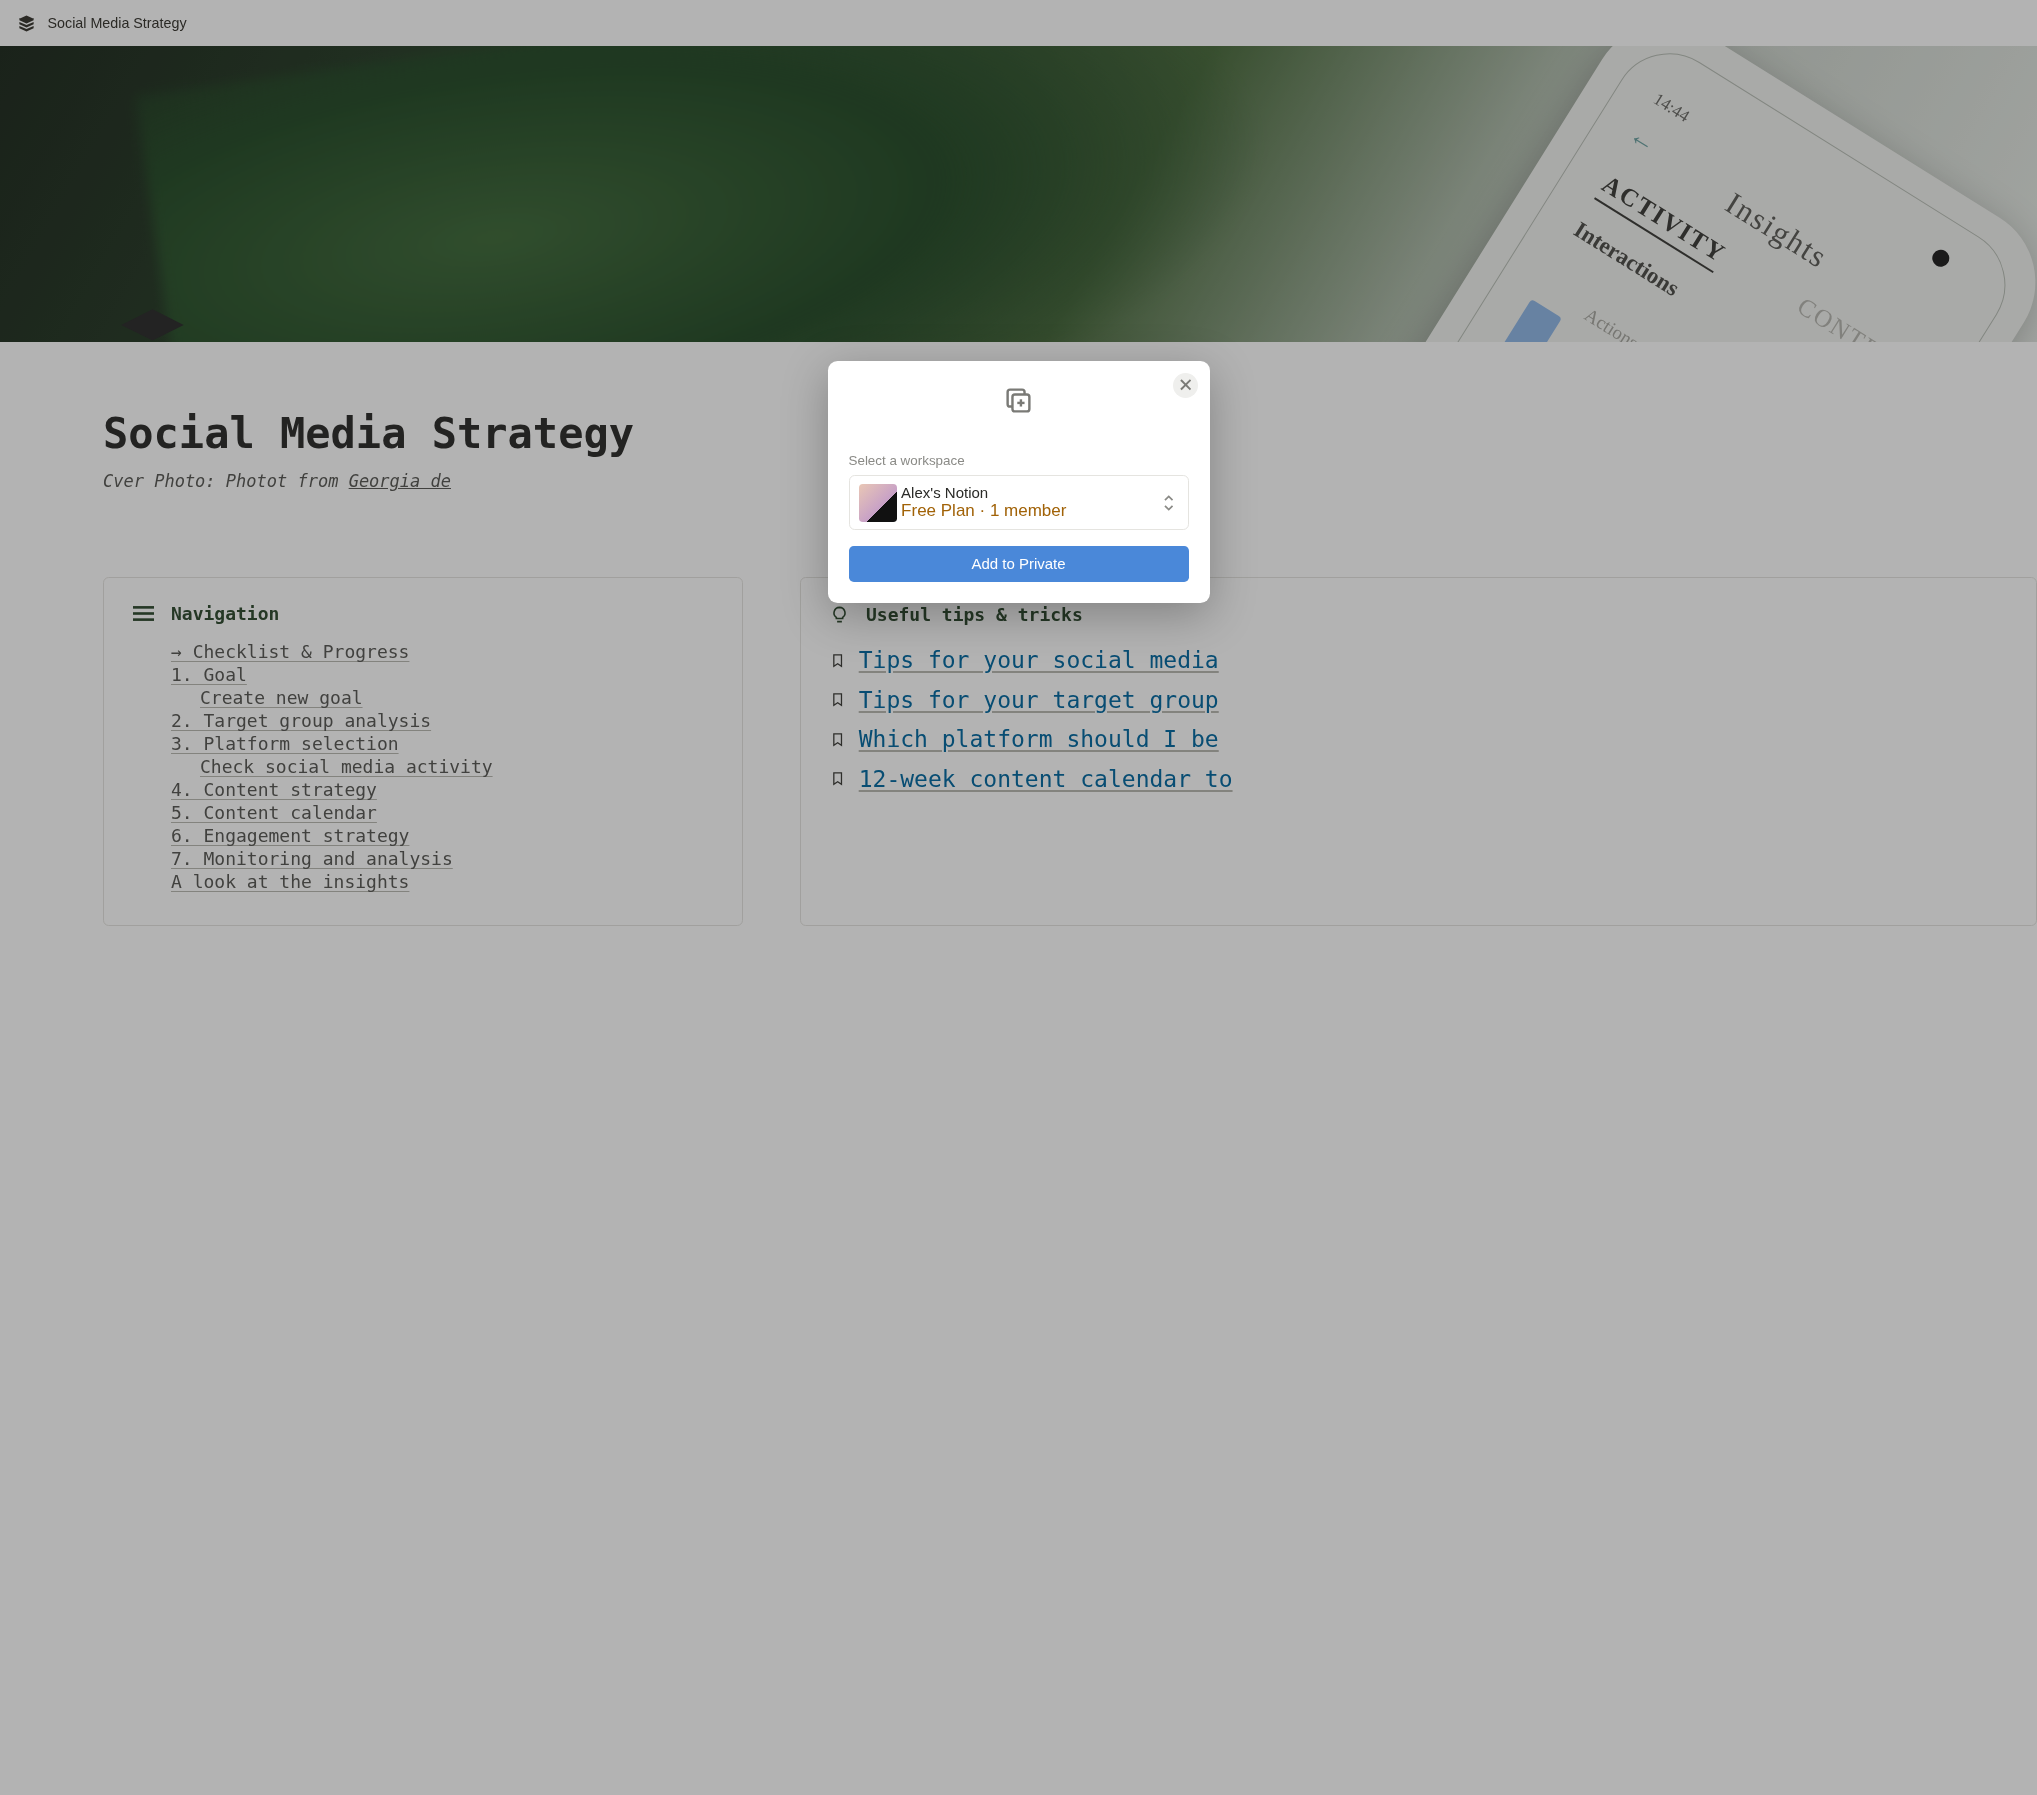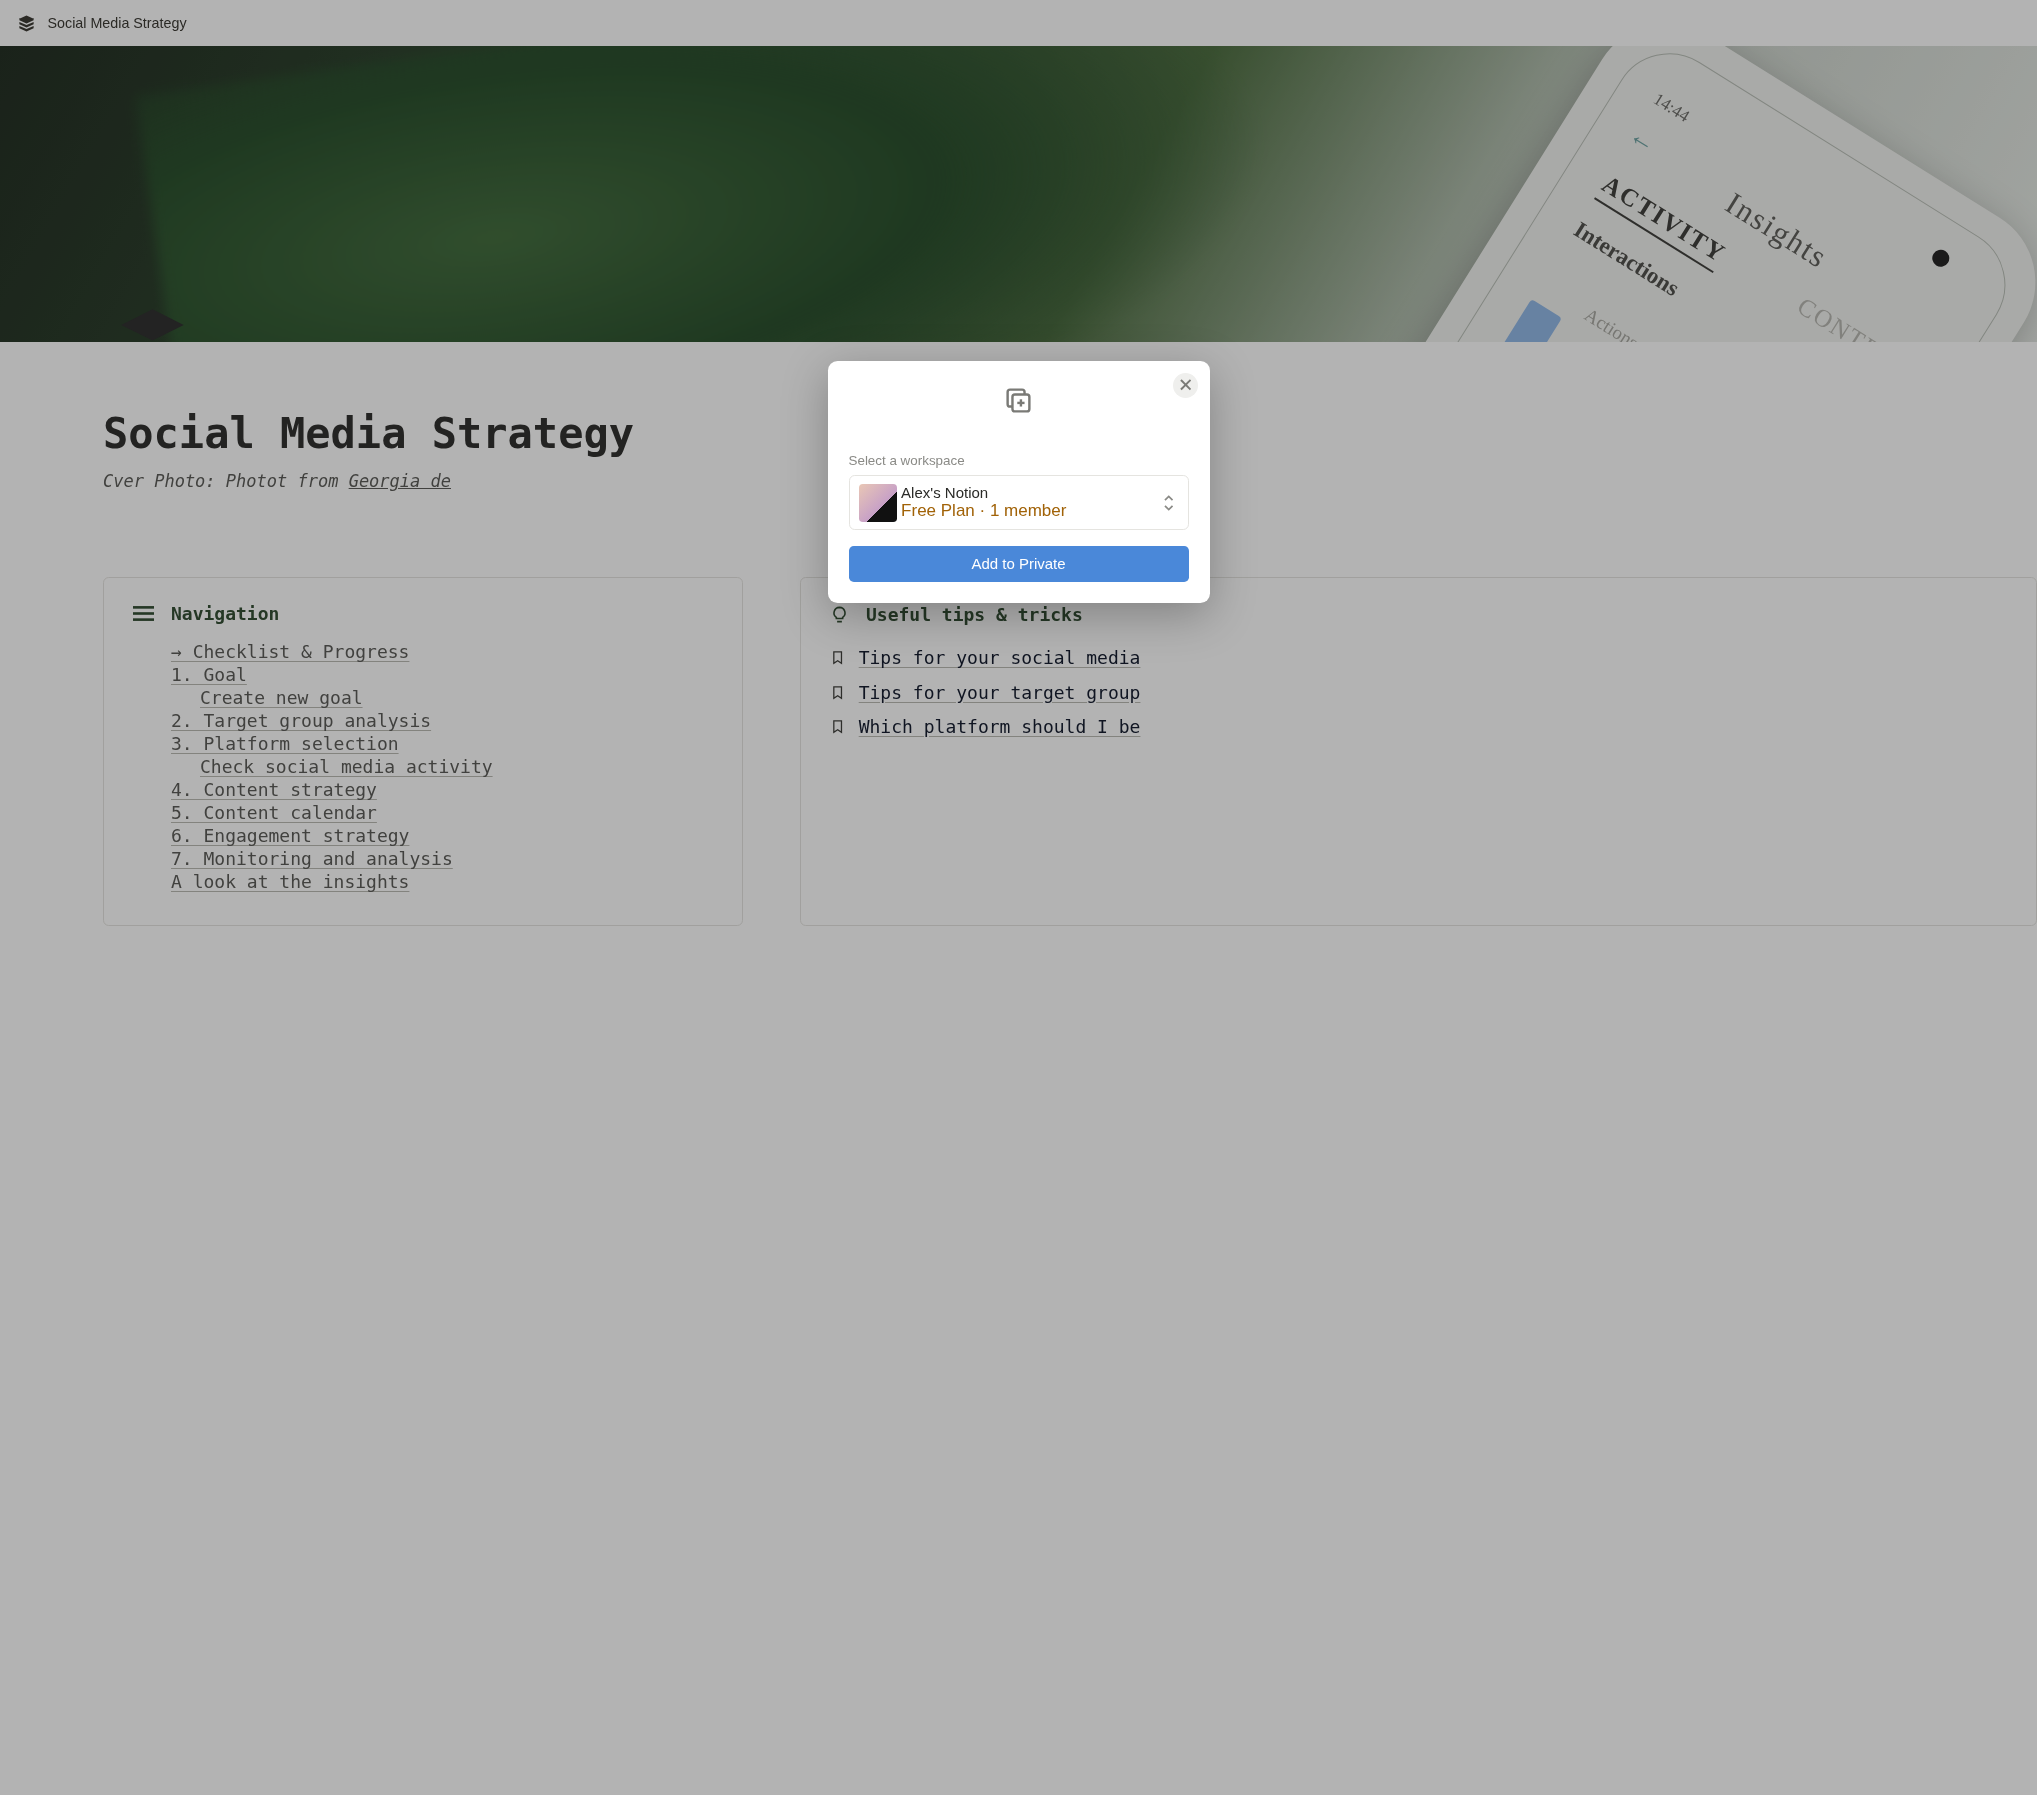--- a/index.html
+++ b/index.html
@@ -38,21 +38,21 @@
   .col-right { flex:1; min-width:344px; }
 
   .block-header{ display:flex; align-items:center; gap:17px; font-weight:700; font-size:18px; color:#2e4a2f;text-align:right; }
   .hamburger-icon{ width:21px; height:17px; color:#2e4a2f; }
   .lightbulb-icon{ width:19px; height:23px; color:#2e4a2f; }
 
   .nav-list{ margin-top:17px; padding-left:38px; display:flex; flex-direction:column; gap:2px; font-size:18px; color:#585854; }
   .nav-item{ text-decoration: underline; text-decoration-color:#b8b8b2; text-underline-offset:2.9px; cursor:pointer; width:fit-content; }
   .nav-sub{ padding-left:29px; }
 
-  .tips-list{ margin-top:21px; display:flex; flex-direction:column; gap:13.4px; font-size:18px; color:#0f172a; }
+  .tips-list{ margin-top:21px; display:flex; flex-direction:column; gap:13.4px; font-size:23px; color:#0369a1; }
   .tip-row{ display:flex; gap:13.4px; align-items:center; white-space:nowrap; }
   .bookmark-icon{ width:15.3px; height:19px; flex:0 0 auto; color:#3b3b37; }
   .tip-link{ text-decoration: underline; text-decoration-color:#b8b8b2; text-underline-offset:2.9px; cursor:pointer; }
 
   
   .scrim{ position:fixed; inset:0; background:rgba(20,20,20,0.32); }
 
   
   .modal{ position:fixed; left:50%; top:361px; transform:translateX(-50%); width:382px; background:#fff; border-radius:9.6px; box-shadow:0 11.5px 46px rgba(0,0,0,.28); padding:19px 21px 21px; }
   .modal-close{ position:absolute; top:11.5px; right:11.5px; width:25px; height:25px; border-radius:50%; background:#efefed; display:flex; align-items:center; justify-content:center; color:#7a7a76; cursor:pointer; }
@@ -147,20 +147,26 @@
               <path d="M6 3h12v18l-6-4-6 4V3Z"></path>
             </svg>
             <span class="tip-link">Tips for your target group </span>
           </div>
           <div class="tip-row">
             <svg class="bookmark-icon" viewBox="0 0 24 24" fill="none" stroke="currentColor" stroke-width="2">
               <path d="M6 3h12v18l-6-4-6 4V3Z"></path>
             </svg>
             <span class="tip-link">Which platform should I be </span>
           </div>
+          <div class="tip-row">
+            <svg class="bookmark-icon" viewBox="0 0 24 24" fill="none" stroke="currentColor" stroke-width="2">
+              <path d="M6 3h12v18l-6-4-6 4V3Z"></path>
+            </svg>
+            <span class="tip-link">12-week content calendar to</span>
+          </div>
         </div>
     </div>
   </div>
 </div>
 
 <div class="scrim"></div>
 <div class="modal">
   <div class="modal-close">
     <svg width="11.5" height="11.5" viewBox="0 0 12 12" stroke="currentColor" stroke-width="2">
         <line x1="1" y1="1" x2="11" y2="11"></line>

